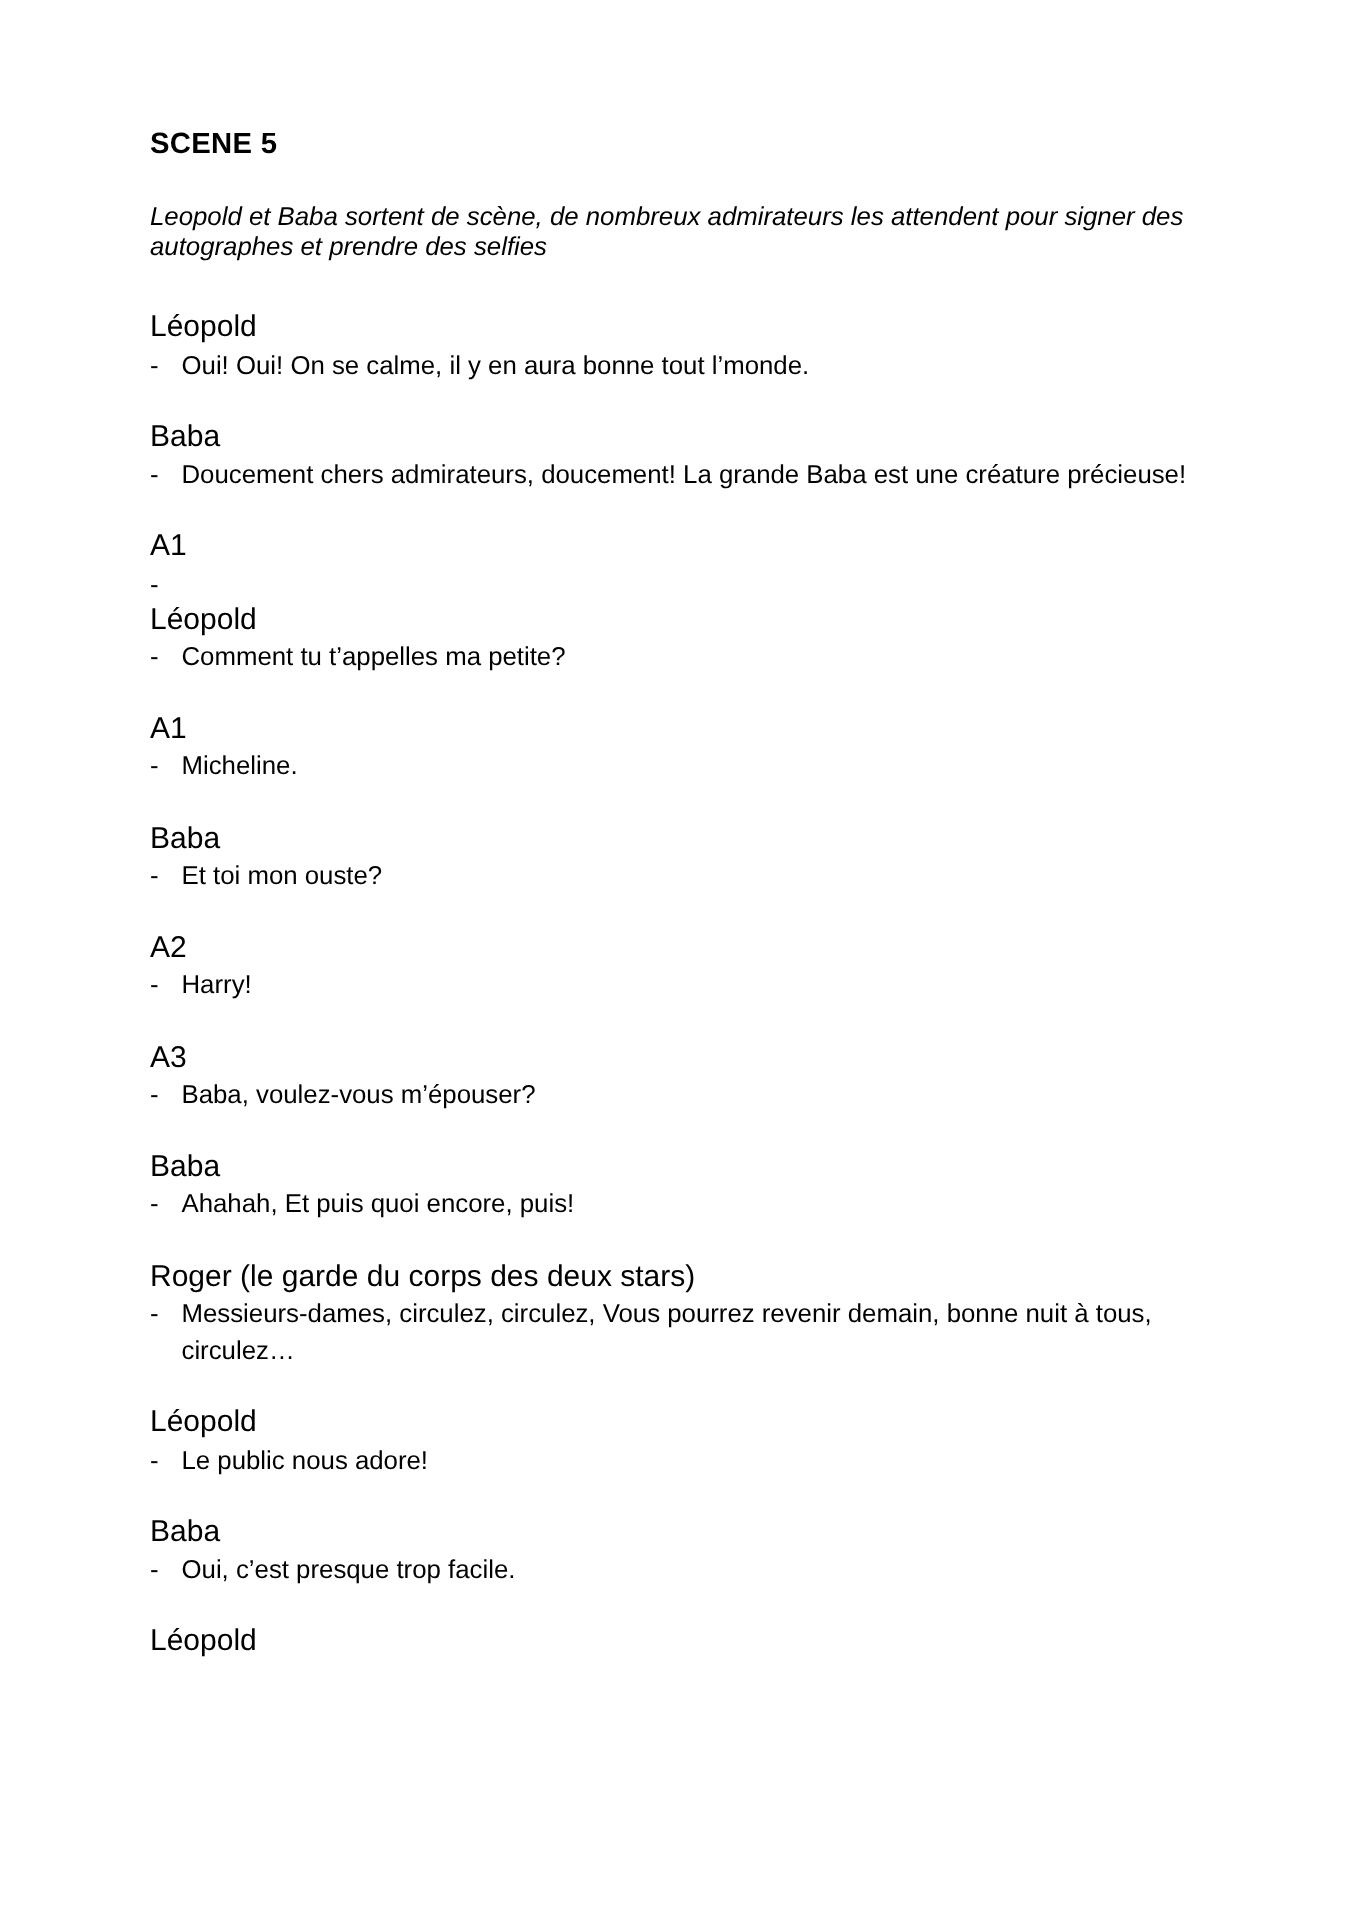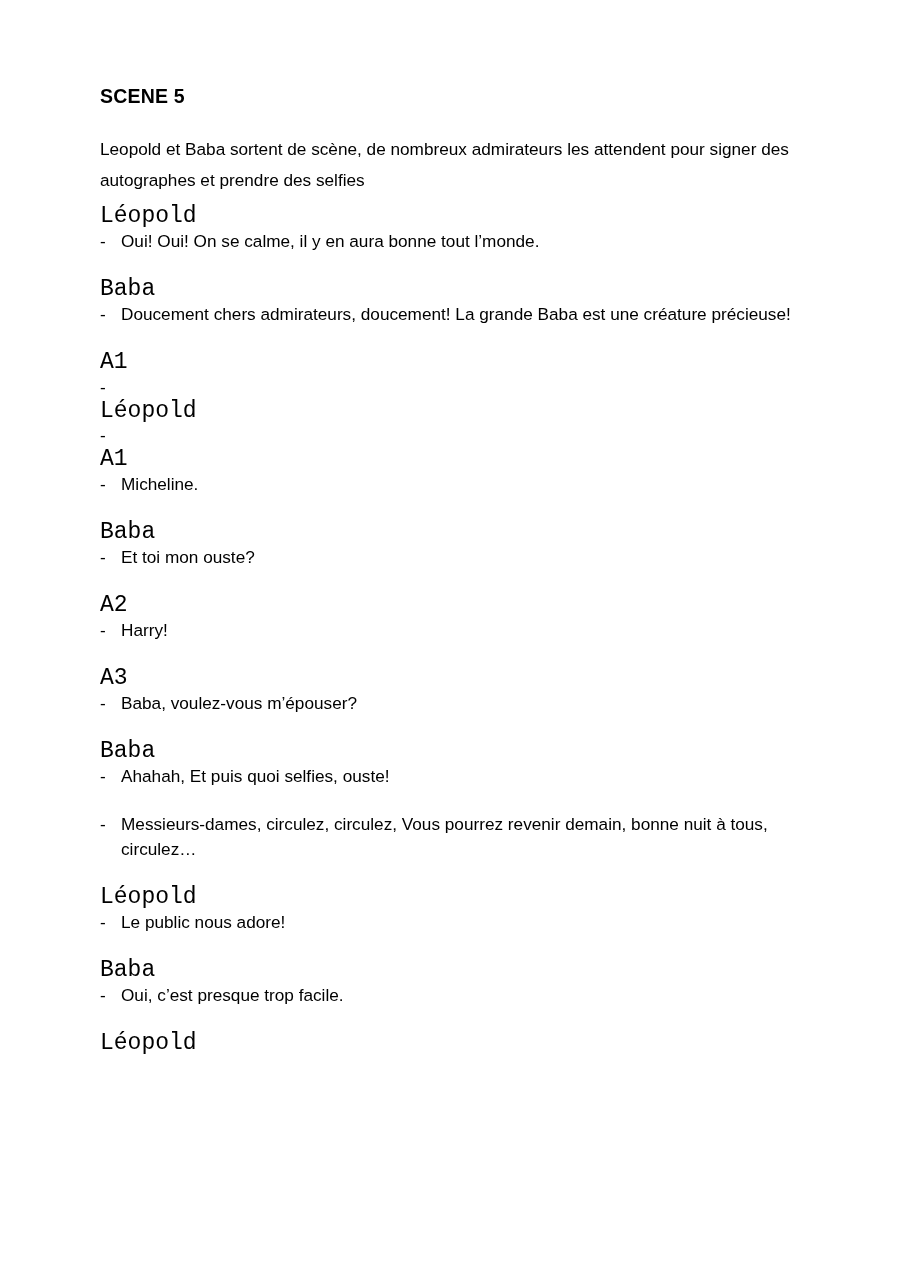--- a/index.html
+++ b/index.html
@@ -33,37 +33,37 @@
   .scene-title {
     font-size: 19.5px;
     font-weight: bold;
     line-height: 24px;
     letter-spacing: 0.2px;
     margin: 0 0 26px 0;
   }
 
   
   .stage-direction {
+    font-style: italic;
     font-size: 17.2px;
-    line-height: 31px;
-    margin: 0 0 8px 0;
+    line-height: 20px;
+    margin: 0 0 32px 0;
   }
 
   
   .block {
     margin: 0 0 24px 0;
   }
   .block:last-child {
     margin-bottom: 0;
   }
   .speaker {
-    font-size: 23px;
+    font-size: 20px;
     line-height: 24.5px;
     margin: 0;
-    font-family: Liberation Mono, monospace;
   }
   .line {
     position: relative;
     font-size: 17.2px;
     line-height: 24.5px;
     margin: 0;
     padding-left: 21px;
   }
   .line .bullet {
     position: absolute;
@@ -98,43 +98,44 @@
         <div class="block">
           <p class="speaker">Baba</p>
           <p class="line"><span class="bullet">-</span><span>Doucement chers admirateurs, doucement! La grande Baba est une créature précieuse!</span></p>
         </div>
         <div class="block">
           <p class="speaker">A1</p>
           <p class="line wide-indent"><span class="bullet">-</span></p>
         </div>
         <div class="block">
           <p class="speaker">Léopold</p>
-          <p class="line"><span class="bullet">-</span></p>
+          <p class="line"><span class="bullet">-</span><span>Comment tu t’appelles ma petite?</span></p>
         </div>
         <div class="block">
           <p class="speaker">A1</p>
           <p class="line"><span class="bullet">-</span><span>Micheline.</span></p>
         </div>
         <div class="block">
           <p class="speaker">Baba</p>
           <p class="line"><span class="bullet">-</span><span>Et toi mon ouste?</span></p>
         </div>
         <div class="block">
           <p class="speaker">A2</p>
           <p class="line"><span class="bullet">-</span><span>Harry!</span></p>
         </div>
         <div class="block">
           <p class="speaker">A3</p>
           <p class="line"><span class="bullet">-</span><span>Baba, voulez-vous m’épouser?</span></p>
         </div>
         <div class="block">
           <p class="speaker">Baba</p>
-          <p class="line"><span class="bullet">-</span><span>Ahahah, Et puis quoi selfies, ouste!</span></p>
+          <p class="line"><span class="bullet">-</span><span>Ahahah, Et puis quoi encore, puis!</span></p>
         </div>
         <div class="block">
+          <p class="speaker">Roger (le garde du corps des deux stars)</p>
           <p class="line"><span class="bullet">-</span><span>Messieurs-dames, circulez, circulez, Vous pourrez revenir demain, bonne nuit à tous, circulez…</span></p>
         </div>
         <div class="block">
           <p class="speaker">Léopold</p>
           <p class="line"><span class="bullet">-</span><span>Le public nous adore!</span></p>
         </div>
         <div class="block">
           <p class="speaker">Baba</p>
           <p class="line"><span class="bullet">-</span><span>Oui, c’est presque trop facile.</span></p>
         </div>

